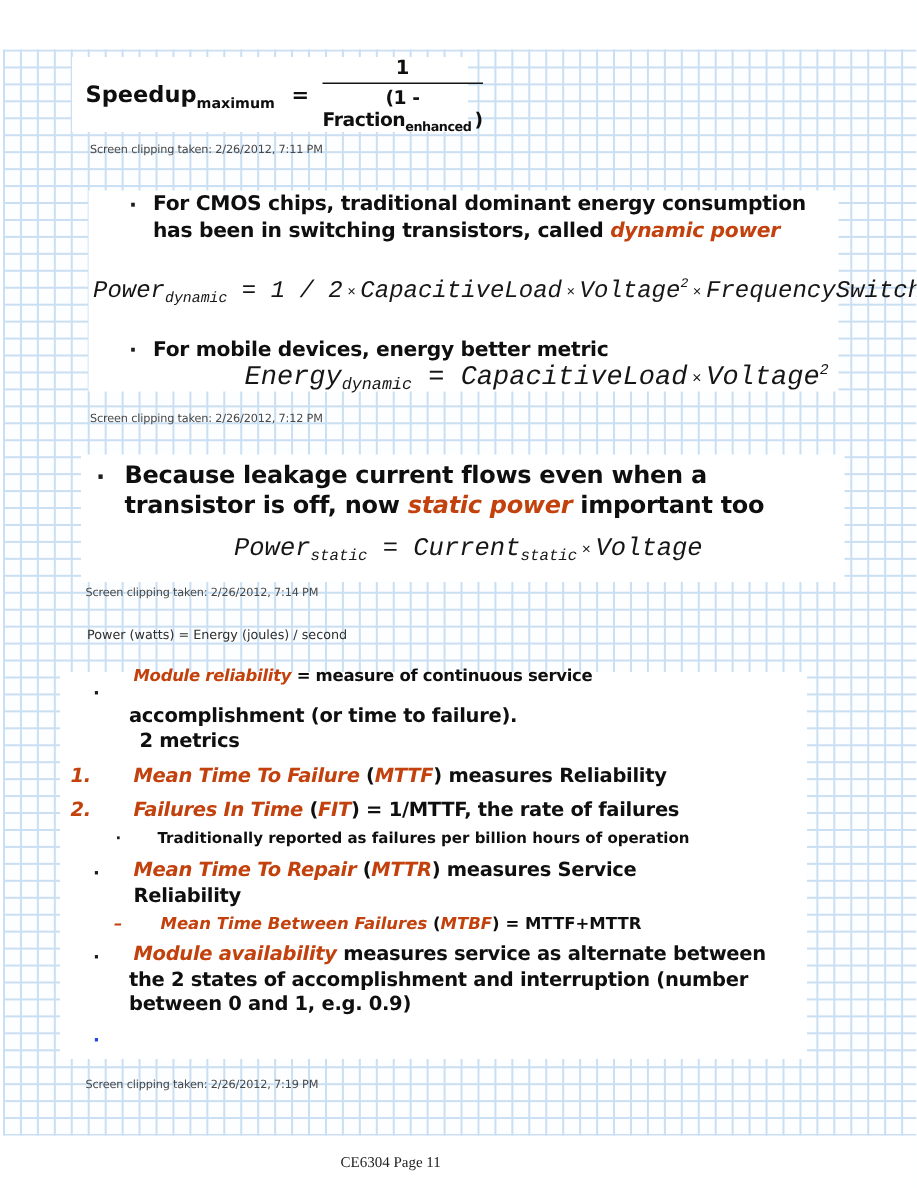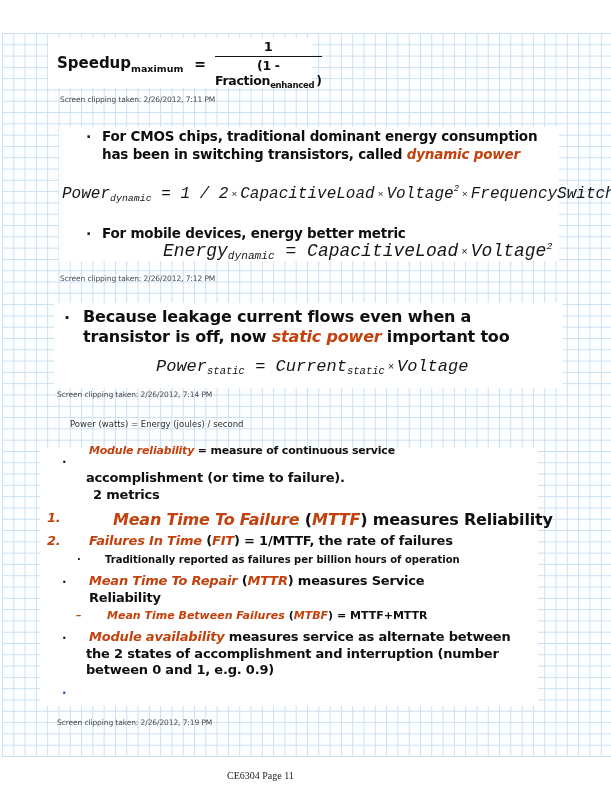--- a/index.html
+++ b/index.html
@@ -80,31 +80,31 @@
 
   <div class="clip" style="left:54px;top:303px;width:509px;height:85px;"></div>
   <span class="bullet-dot" style="left:64px;top:308px;font-size:16px;">·</span>
   <div class="row comic sm" style="left:83px;top:307px;font-size:16px;">Because leakage current flows even when a</div>
   <div class="row comic sm" style="left:83px;top:327px;font-size:16px;"><span>transistor is off, now </span><span class="blue">static power</span><span> important too</span></div>
   <div class="math" style="left:156px;top:357px;font-size:17px;">
     <span>Power</span><span class="msub">static</span><span> = </span><span>Current</span><span class="msub">static</span><span class="times">×</span><span>Voltage</span>
   </div>
   <div class="caption" style="left:57px;top:390px;">Screen clipping taken: 2/26/2012, 7:14 PM</div>
 
-  <div class="note-text" style="left:58px;top:419px;padding-left:12px;">Power (watts) = Energy (joules) / second</div>
+  <div class="note-text" style="left:58px;top:419px;">Power (watts) = Energy (joules) / second</div>
 
   <div class="clip" style="left:40px;top:448px;width:498px;height:258px;"></div>
 
   <span class="bullet-dot" style="left:62px;top:455px;font-size:12px;">·</span>
   <div class="row comic sm" style="left:89px;top:444px;font-size:11px;"><span class="blue">Module reliability</span><span> = measure of continuous service</span></div>
   <div class="row comic sm" style="left:86px;top:470px;font-size:13px;">accomplishment (or time to failure).</div>
   <div class="row comic sm" style="left:93px;top:487px;font-size:13px;">2 metrics</div>
 
   <div class="row comic sm blue" style="left:47px;top:510px;font-size:13px;">1.</div>
-  <div class="row comic sm" style="left:89px;top:510px;font-size:16px;margin-left:24px;"><span class="blue">Mean Time To Failure</span><span> (</span><span class="blue">MTTF</span><span>) measures Reliability</span></div>
+  <div class="row comic sm" style="left:89px;top:510px;font-size:13px;"><span class="blue">Mean Time To Failure</span><span> (</span><span class="blue">MTTF</span><span>) measures Reliability</span></div>
 
   <div class="row comic sm blue" style="left:47px;top:533px;font-size:13px;">2.</div>
   <div class="row comic sm" style="left:89px;top:533px;font-size:13px;"><span class="blue">Failures In Time</span><span> (</span><span class="blue">FIT</span><span>) = 1/MTTF, the rate of failures</span></div>
 
   <span class="bullet-dot" style="left:77px;top:554px;font-size:10px;">·</span>
   <div class="row comic" style="left:105px;top:554px;font-size:10px;">Traditionally reported as failures per billion hours of operation</div>
 
   <span class="bullet-dot" style="left:62px;top:575px;font-size:12px;">·</span>
   <div class="row comic sm" style="left:89px;top:573px;font-size:13px;"><span class="blue">Mean Time To Repair</span><span> (</span><span class="blue">MTTR</span><span>) measures Service</span></div>
   <div class="row comic sm" style="left:89px;top:590px;font-size:13px;">Reliability</div>

